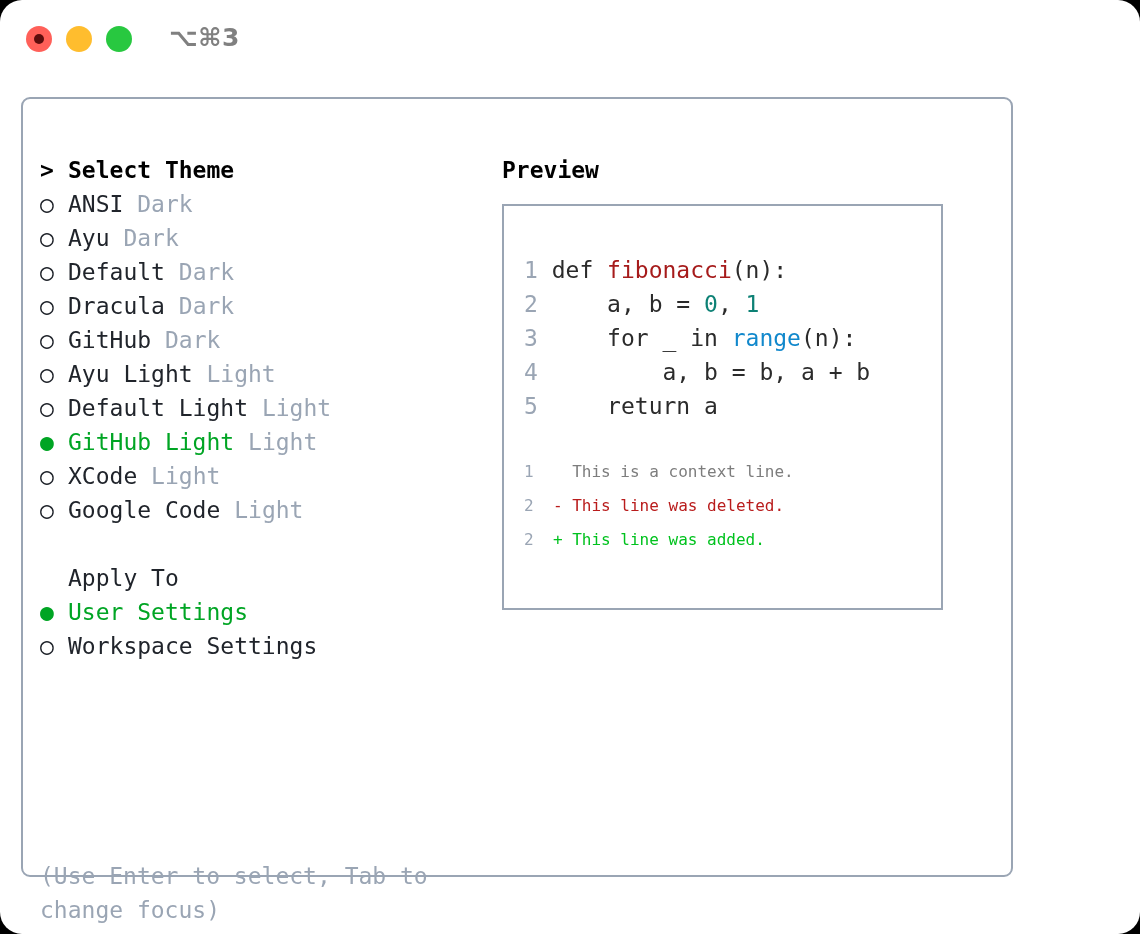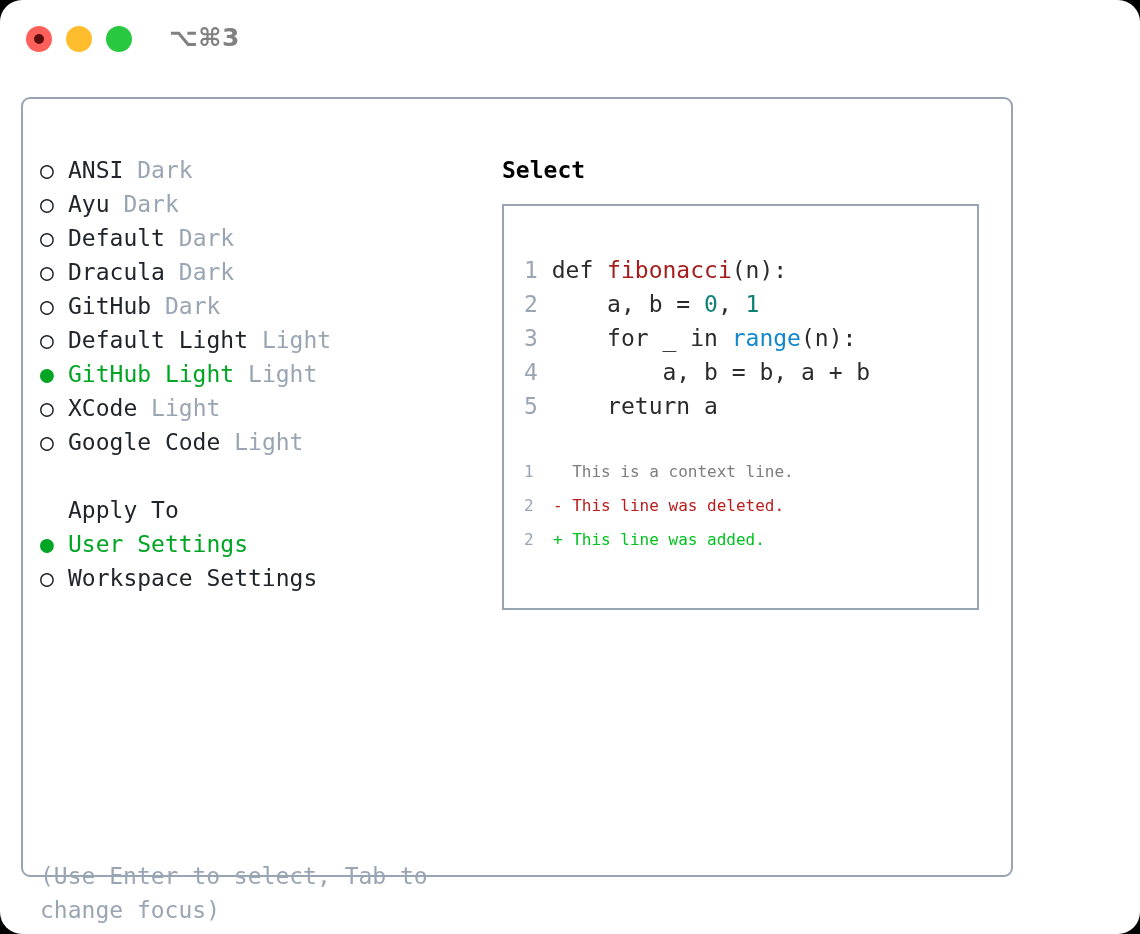--- a/index.html
+++ b/index.html
@@ -138,21 +138,21 @@
   #preview-title {
     font-size: 23px;
     font-weight: bold;
     color: #000000;
     line-height: 34px;
   }
   #preview-box {
     position: absolute;
     left: 479px;
     top: 105px;
-    width: 477px;
+    width: 441px;
     height: 406px;
     border: 2px solid #9aa5b4;
     box-sizing: border-box;
     background: #ffffff;
   }
   #code-area {
     position: absolute;
     left: 20px;
     top: 47px;
     font-size: 23px;
@@ -190,47 +190,49 @@
     <div id="dot-close-inner"></div>
     <div class="traffic-dot" id="dot-min"></div>
     <div class="traffic-dot" id="dot-max"></div>
     <div id="shortcut-label">⌥⌘3</div>
   </div>
 
   <div id="content-frame">
 
     <div id="theme-pane">
 
+      <div class="row row-header"><span class="marker">&gt;</span><span>Select Theme</span></div>
 
       <div id="theme-list">
           <div class="row"><span class="marker">○</span><span class="theme-name">ANSI</span><span> </span><span class="theme-kind">Dark</span></div>
           <div class="row"><span class="marker">○</span><span class="theme-name">Ayu</span><span> </span><span class="theme-kind">Dark</span></div>
           <div class="row"><span class="marker">○</span><span class="theme-name">Default</span><span> </span><span class="theme-kind">Dark</span></div>
           <div class="row"><span class="marker">○</span><span class="theme-name">Dracula</span><span> </span><span class="theme-kind">Dark</span></div>
           <div class="row"><span class="marker">○</span><span class="theme-name">GitHub</span><span> </span><span class="theme-kind">Dark</span></div>
+          <div class="row"><span class="marker">○</span><span class="theme-name">Ayu Light</span><span> </span><span class="theme-kind">Light</span></div>
           <div class="row"><span class="marker">○</span><span class="theme-name">Default Light</span><span> </span><span class="theme-kind">Light</span></div>
           <div class="row row-selected"><span class="marker">●</span><span class="theme-name">GitHub Light</span><span> </span><span class="theme-kind">Light</span></div>
           <div class="row"><span class="marker">○</span><span class="theme-name">XCode</span><span> </span><span class="theme-kind">Light</span></div>
           <div class="row"><span class="marker">○</span><span class="theme-name">Google Code</span><span> </span><span class="theme-kind">Light</span></div>
         </div>
 
       <div class="spacer-row"></div>
 
       <div class="row"><span class="marker"> </span><span class="apply-header">Apply To</span></div>
 
       <div id="apply-list">
           <div class="row apply-selected"><span class="marker">●</span><span class="apply-label">User Settings</span></div>
           <div class="row"><span class="marker">○</span><span class="apply-label">Workspace Settings</span></div>
         </div>
     </div>
 
     <div id="hint-block">(Use Enter to select, Tab to change focus)</div>
 
     <div id="preview-pane">
-      <div id="preview-title">Select</div>
+      <div id="preview-title">Preview</div>
     </div>
 
     <div id="preview-box">
       <div id="code-area"><div class="code-line"><span class="lineno">1</span><span class="tok-plain"><span class="tok-plain"> def </span><span class="tok-func">fibonacci</span><span class="tok-plain">(n):</span></span></div><div class="code-line"><span class="lineno">2</span><span class="tok-plain"><span class="tok-plain">     a, b = </span><span class="tok-num">0</span><span class="tok-plain">, </span><span class="tok-num">1</span></span></div><div class="code-line"><span class="lineno">3</span><span class="tok-plain"><span class="tok-plain">     for _ in </span><span class="tok-builtin">range</span><span class="tok-plain">(n):</span></span></div><div class="code-line"><span class="lineno">4</span><span class="tok-plain"><span class="tok-plain">         a, b = b, a + b</span></span></div><div class="code-line"><span class="lineno">5</span><span class="tok-plain"><span class="tok-plain">     return a</span></span></div></div>
       <div id="diff-area"><div class="code-line"><span class="lineno">1</span><span class="diff-context">    This is a context line.</span></div><div class="code-line"><span class="lineno">2</span><span class="diff-del">  - This line was deleted.</span></div><div class="code-line"><span class="lineno">2</span><span class="diff-add">  + This line was added.</span></div></div>
     </div>
 
   </div>
 </div>
 

